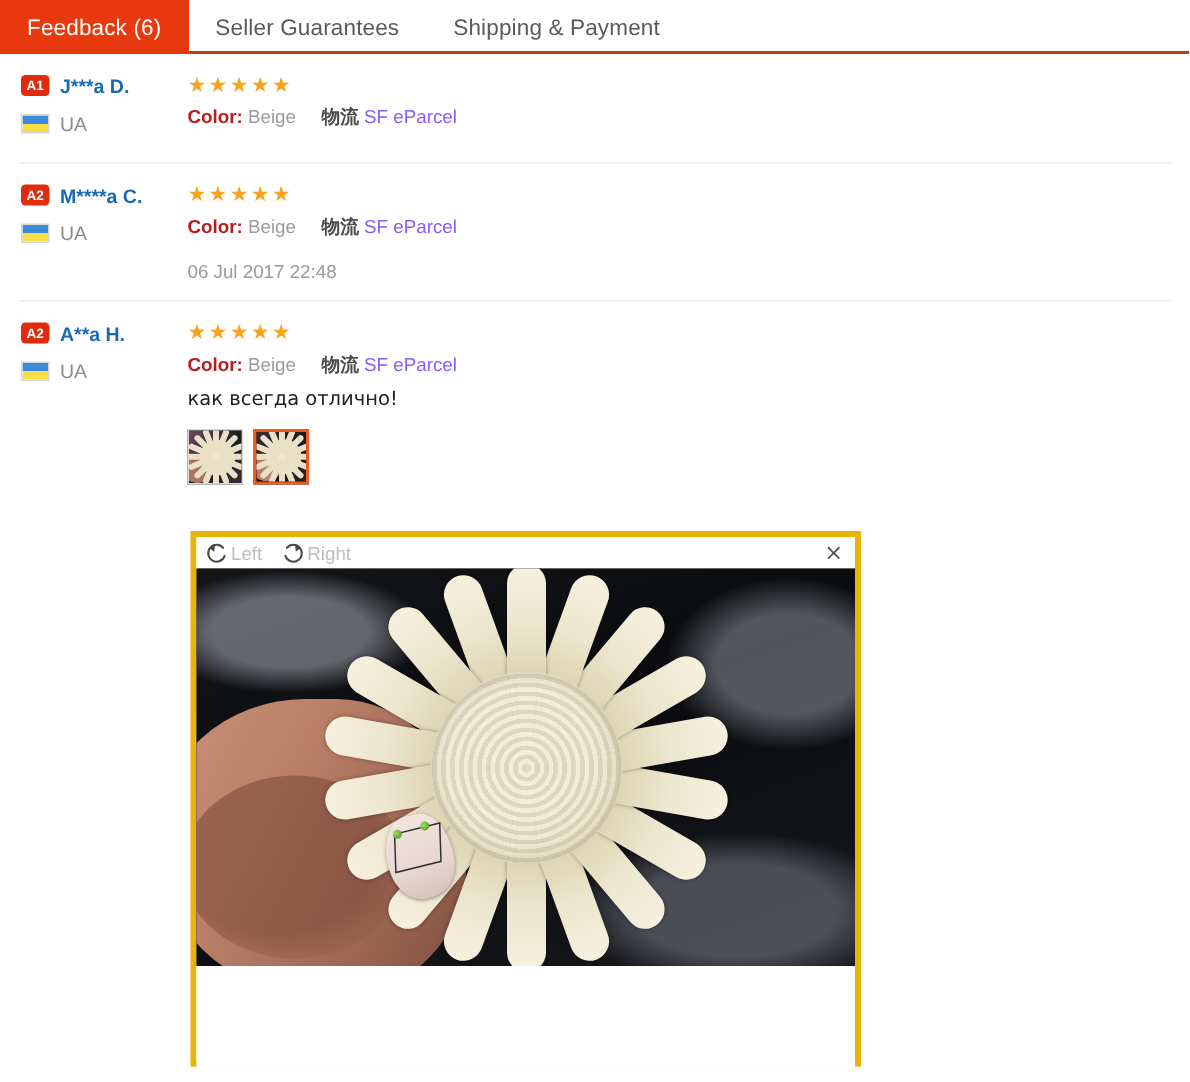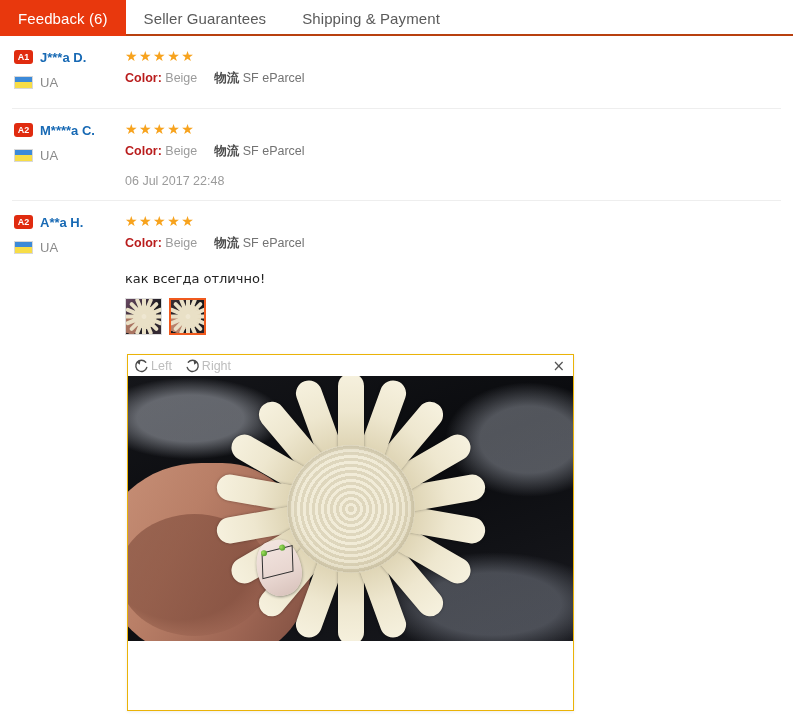--- a/index.html
+++ b/index.html
@@ -113,33 +113,33 @@
     margin-bottom: 4px;
     white-space: nowrap;
   }
   .attr-key { color: #b91c1c; font-weight: bold; }
   .attr-val { color: #9b9b9b; }
   .attr-sep { display: inline-block; width: 10px; }
   .logi-key {
     color: #4d4d4d; font-weight: bold;
     font-family: "DejaVu Sans", sans-serif;
   }
-  .logi-val { color: #737373; }
+  .logi-val { color: #8b5cf6; }
 
   .fb-date {
     color: #9b9b9b;
     font-size: 12.5px;
     line-height: 18px;
     margin-top: 12px;
   }
   .fb-text {
     color: #222222;
     font-size: 13px;
     line-height: 18px;
-    margin-top: 18px;
+    margin-top: 6px;
     font-family: "DejaVu Sans", sans-serif;
   }
 
   
   .thumbs {
     display: flex;
     gap: 7px;
     margin-top: 10px;
     position: relative;
   }
@@ -191,21 +191,21 @@
   }
 
   
   .viewer {
     position: absolute;
     left: 127px;
     top: 354px;
     width: 447px;
     height: 357px;
     background: #ffffff;
-    border: 1px solid #eab308;
+    border: 4px solid #eab308;
     box-shadow: 0 1px 3px rgba(0,0,0,.08);
   }
   .viewer-toolbar {
     height: 21px;
     display: flex;
     align-items: center;
     padding: 0 6px 0 5px;
     background: #ffffff;
     position: relative;
   }

